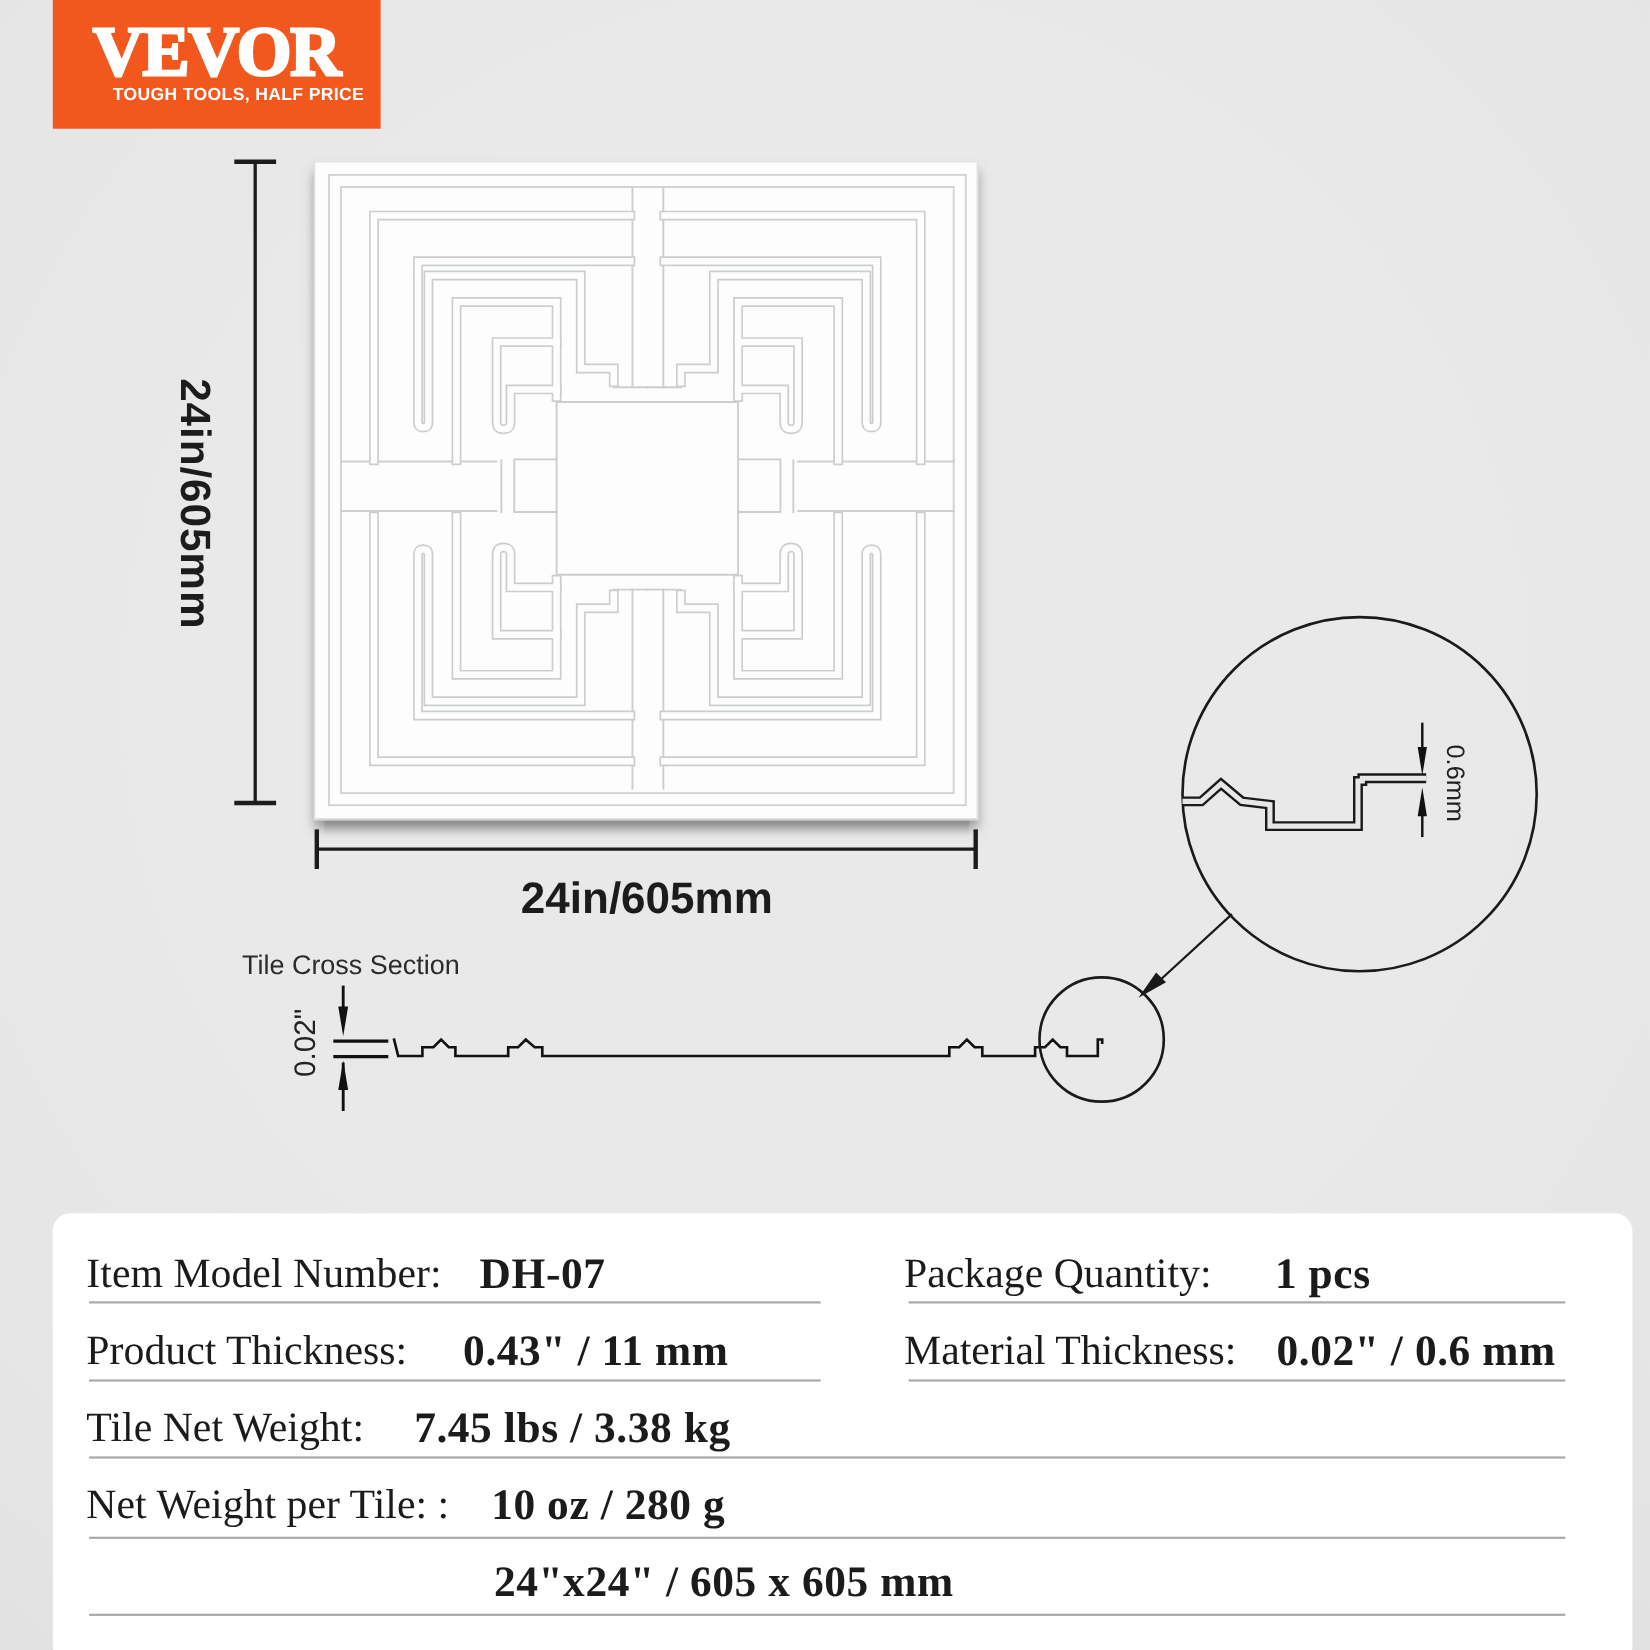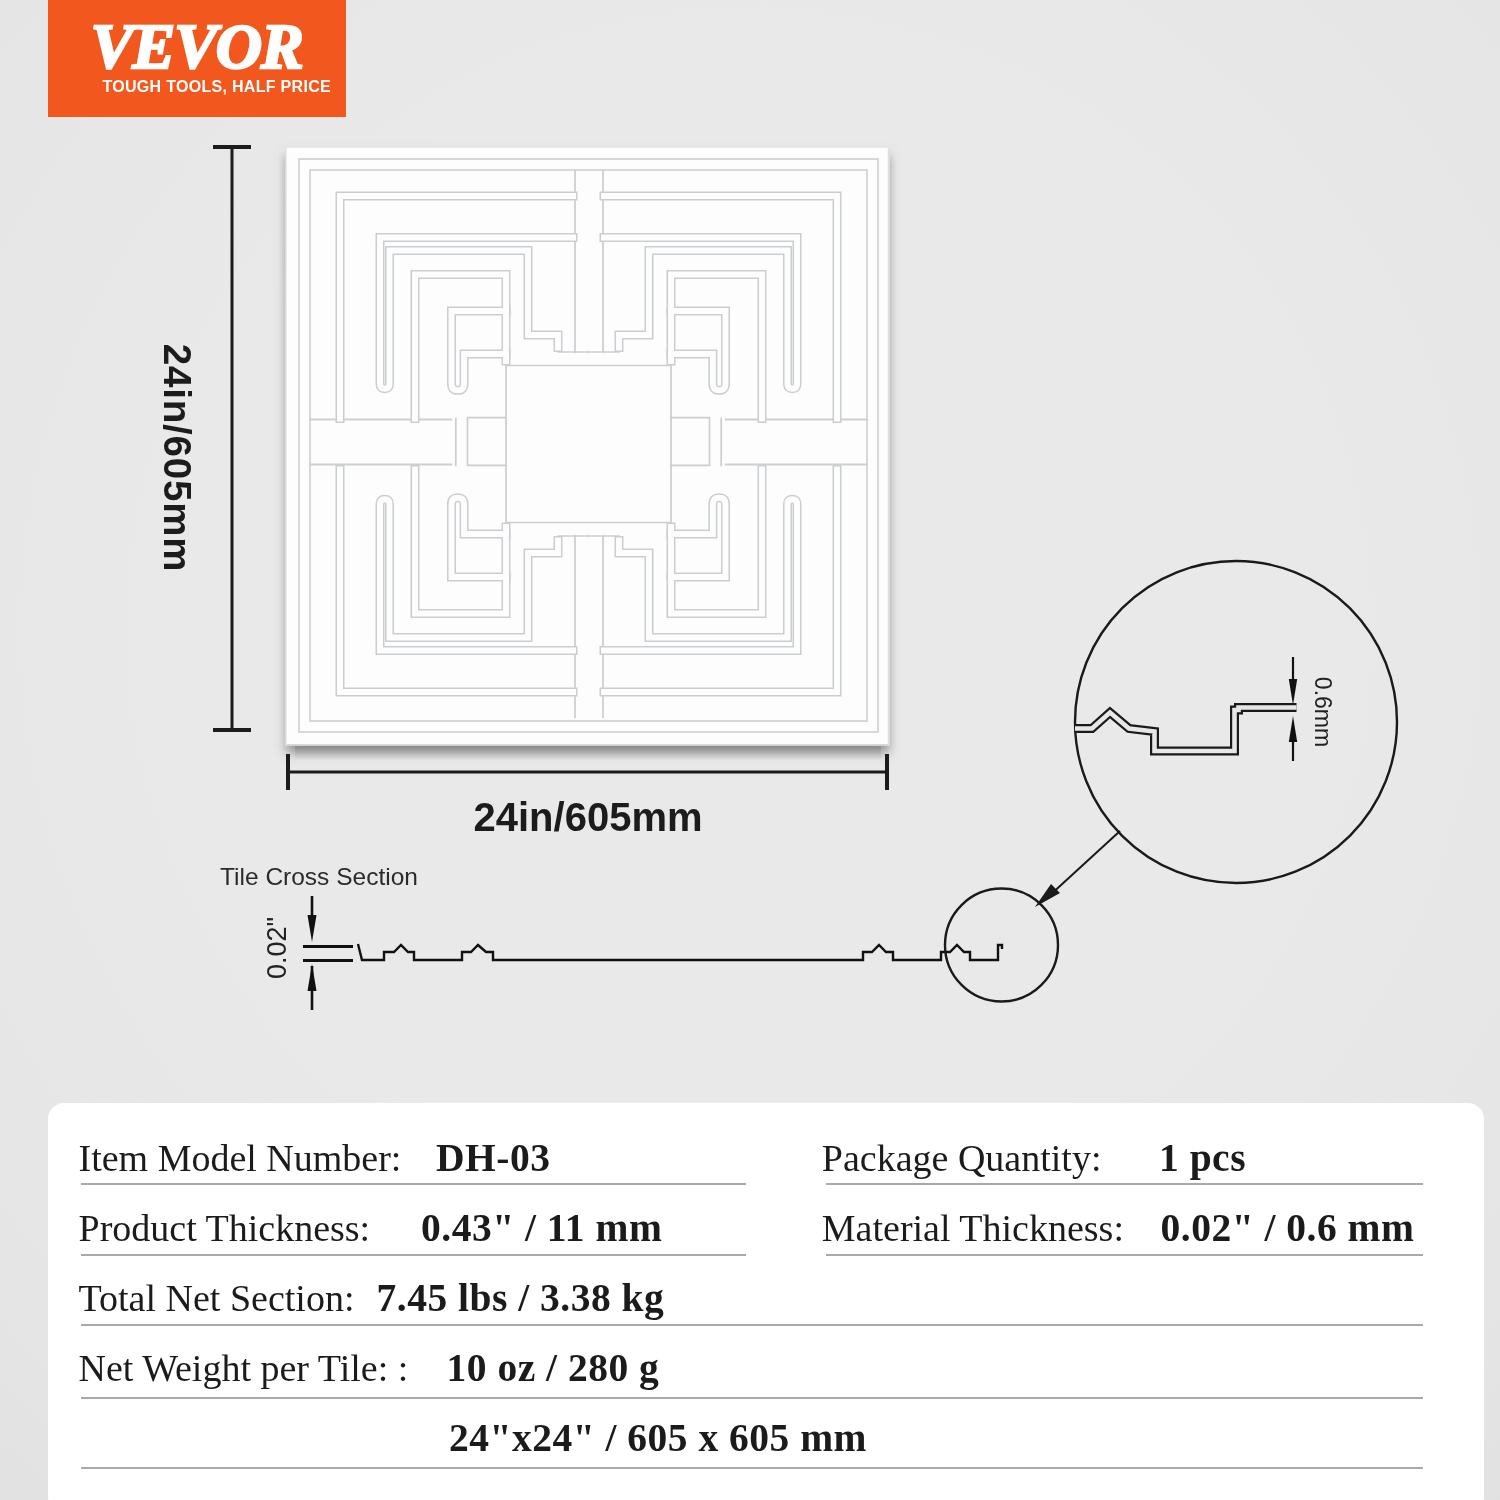--- a/index.html
+++ b/index.html
@@ -128,50 +128,50 @@
     <path d="M1293,705 L1288.8,679 L1297.2,679 Z" stroke="none"></path>
     <line x1="1293" y1="761" x2="1293" y2="730"></line>
     <path d="M1293,716 L1288.8,742 L1297.2,742 Z" stroke="none"></path>
   </g>
 
   <text x="1323" y="712" transform="rotate(90 1323 712)" text-anchor="middle" dominant-baseline="central" font-family="Liberation Sans, sans-serif" font-size="23" fill="#222">0.6mm</text>
 </svg>
 
 <div class="abs" style="left:47.5px;top:0;width:298.5px;height:116.5px;background:#f2571e;">
 
-  <div class="abs" style="left:0;right:0;top:10px;text-align:center;font-family:'Liberation Serif',serif;font-weight:bold;font-size:64px;color:#fff;-webkit-text-stroke:2.6px #fff;letter-spacing:-1px;font-style:italic;">VEVOR</div>
+  <div class="abs" style="left:0;right:0;top:10px;text-align:center;font-family:'Liberation Serif',serif;font-weight:bold;font-size:64px;color:#fff;-webkit-text-stroke:2.6px #fff;letter-spacing:-1px;">VEVOR</div>
 
   <div class="abs" style="left:0;right:0;top:77.5px;text-align:center;font-weight:bold;font-size:16px;color:#fff;letter-spacing:0.3px;padding-left:40px;">TOUGH TOOLS, HALF PRICE</div>
 </div>
 
 <div class="abs" style="left:47.5px;top:1103px;width:1436px;height:410px;background:#ffffff;border-radius:16px;color:#1b1b1b;font-size:39.5px;line-height:1;white-space:nowrap;font-family:Liberation Serif, serif;">
 
   <div class="abs" style="left:31px;top:36.2px;font-size:38px;">Item Model Number:</div>
 
-  <div class="abs" style="left:388.5px;top:35.6px;font-weight:bold;letter-spacing:0.5px;">DH-03</div>
+  <div class="abs" style="left:388.5px;top:35.6px;font-weight:bold;letter-spacing:0.5px;">DH-07</div>
 
   <div class="abs" style="left:774.3px;top:36.2px;font-size:38px;">Package Quantity:</div>
 
   <div class="abs" style="left:1111.5px;top:35.6px;font-weight:bold;letter-spacing:0.5px;">1 pcs</div>
 
   <div class="abs" style="left:33.5px;top:79.8px;width:665px;height:0;border-top:2px solid #a9a9a9;"></div>
   <div class="abs" style="left:778.5px;top:79.8px;width:597px;height:0;border-top:2px solid #a9a9a9;"></div>
 
   <div class="abs" style="left:31px;top:106.2px;font-size:38px;">Product Thickness:</div>
 
   <div class="abs" style="left:373.5px;top:105.6px;font-weight:bold;letter-spacing:0.5px;">0.43" / 11 mm</div>
 
   <div class="abs" style="left:774.3px;top:106.2px;font-size:38px;">Material Thickness:</div>
 
   <div class="abs" style="left:1113px;top:105.6px;font-weight:bold;letter-spacing:0.5px;">0.02" / 0.6 mm</div>
 
   <div class="abs" style="left:33.5px;top:151.2px;width:665px;height:0;border-top:2px solid #a9a9a9;"></div>
   <div class="abs" style="left:778.5px;top:151.2px;width:597px;height:0;border-top:2px solid #a9a9a9;"></div>
 
-  <div class="abs" style="left:31px;top:176.2px;font-size:38px;">Total Net Section:</div>
+  <div class="abs" style="left:31px;top:176.2px;font-size:38px;">Tile Net Weight:</div>
 
   <div class="abs" style="left:329px;top:175.6px;font-weight:bold;letter-spacing:0.5px;">7.45 lbs / 3.38 kg</div>
 
   <div class="abs" style="left:33.5px;top:221.2px;width:1342px;height:0;border-top:2px solid #a9a9a9;"></div>
 
   <div class="abs" style="left:31px;top:246.2px;font-size:38px;">Net Weight per Tile: :</div>
 
   <div class="abs" style="left:399px;top:245.6px;font-weight:bold;letter-spacing:0.5px;">10 oz / 280 g</div>
 
   <div class="abs" style="left:33.5px;top:293.6px;width:1342px;height:0;border-top:2px solid #a9a9a9;"></div>

